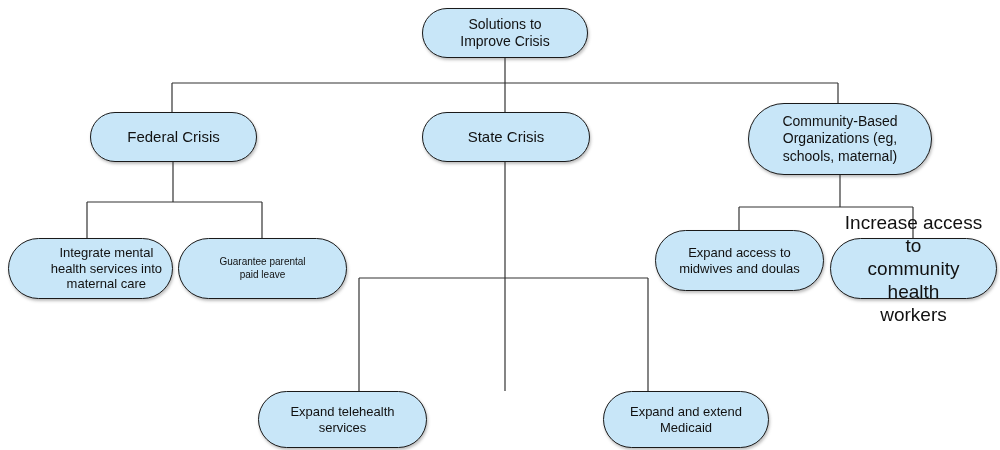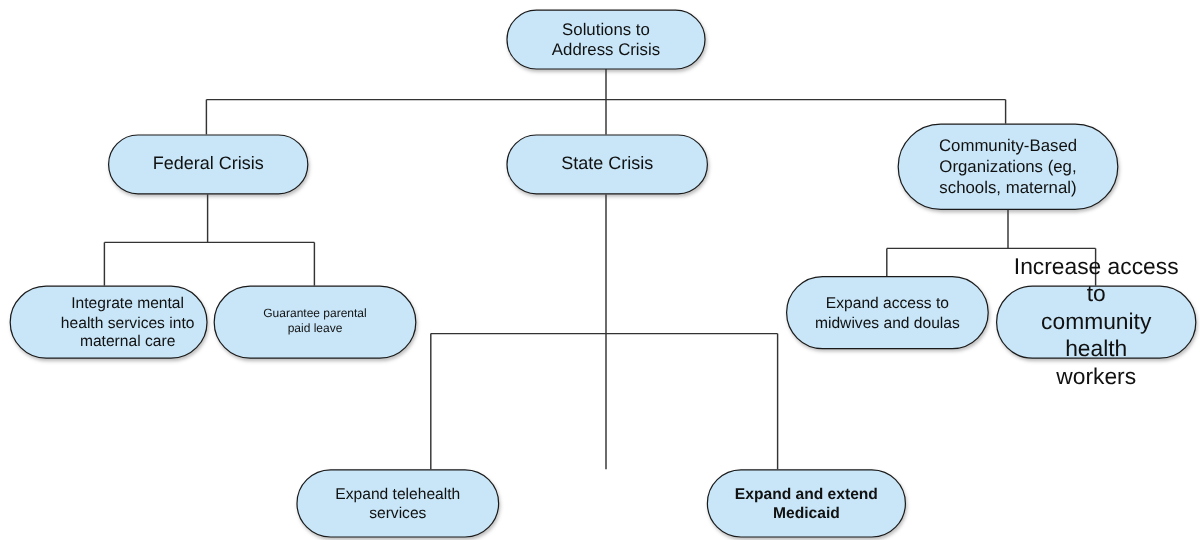--- a/index.html
+++ b/index.html
@@ -46,23 +46,23 @@
   }
   
   .n-root       { left: 422px; top:   8px; width: 166px; height: 50px; font-size: 14px; }
   .n-federal    { left:  90px; top: 112px; width: 167px; height: 50px; font-size: 15px; }
   .n-state      { left: 422px; top: 112px; width: 168px; height: 50px; font-size: 15px; }
   .n-community  { left: 748px; top: 103px; width: 184px; height: 72px; font-size: 14px; }
   .n-integrate  { left:   8px; top: 238px; width: 165px; height: 61px; font-size: 13px; justify-content: flex-end; }
   .n-guarantee  { left: 178px; top: 238px; width: 169px; height: 61px; font-size: 10px; }
   .n-midwives   { left: 655px; top: 230px; width: 169px; height: 61px; font-size: 13px; }
   .n-increase   { left: 830px; top: 238px; width: 167px; height: 61px; font-size: 19px; }
-  .n-telehealth { left: 247px; top: 391px; width: 169px; height: 57px; font-size: 13px; }
+  .n-telehealth { left: 258px; top: 391px; width: 169px; height: 57px; font-size: 13px; }
   .n-transport  { left: 425px; top: 388px; width: 169px; height: 60px; font-size: 13px; }
-  .n-medicaid   { left: 589px; top: 391px; width: 166px; height: 57px; font-size: 13px; font-weight: bold; }
+  .n-medicaid   { left: 603px; top: 391px; width: 166px; height: 57px; font-size: 13px; }
 </style>
 </head>
 <body>
 
 <div class="stage">
 
   <svg class="connectors" viewBox="0 0 1000 450" xmlns="http://www.w3.org/2000/svg" aria-hidden="true">
 
     <line x1="505" y1="57" x2="505" y2="112"></line>
 
@@ -81,21 +81,21 @@
     <line x1="913" y1="207" x2="913" y2="238"></line>
 
     <line x1="505" y1="162" x2="505" y2="391"></line>
     <line x1="359" y1="278" x2="648" y2="278"></line>
     <line x1="359" y1="278" x2="359" y2="391"></line>
     <line x1="648" y1="278" x2="648" y2="391"></line>
   </svg>
 
   <div class="node n-root">
     <span class="label">Solutions to
-Address Crisis</span>
+Improve Crisis</span>
   </div>
 
   <div class="node n-federal">
     <span class="label">Federal Crisis</span>
   </div>
 
   <div class="node n-state">
     <span class="label">State Crisis</span>
   </div>
 

